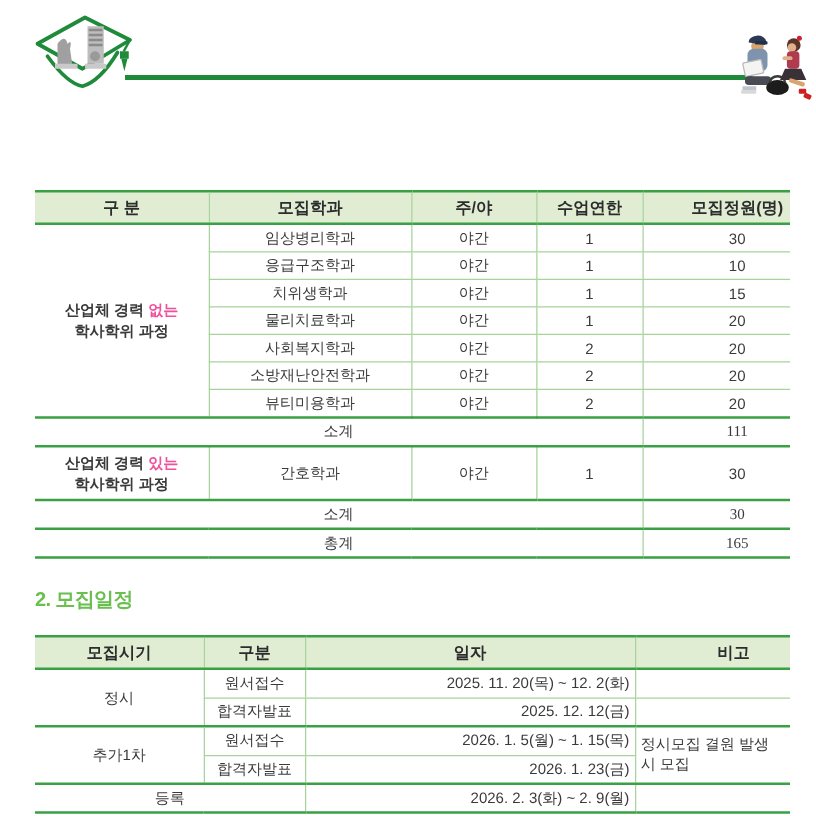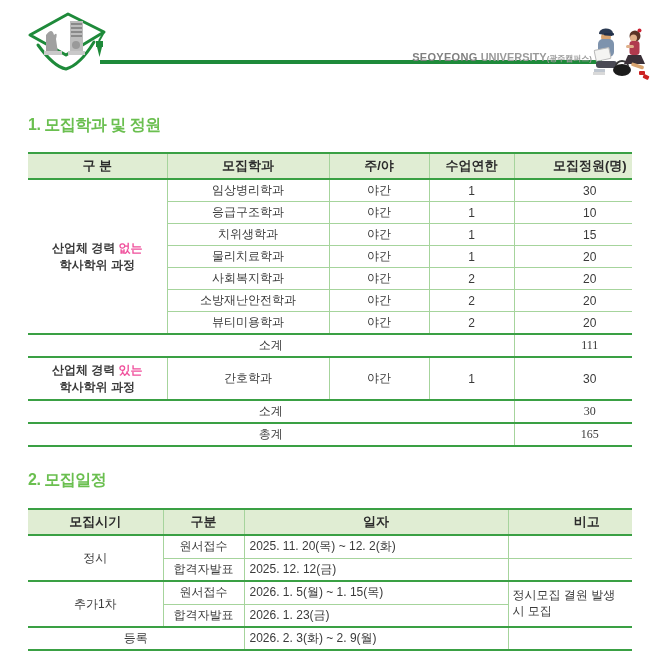--- a/index.html
+++ b/index.html
@@ -35,21 +35,21 @@
      padding:2px 4px;color:var(--txt);}
   tr td:first-child{border-left:none;} tr td:last-child{border-right:none;padding-left:37px;}
   .th td{background:var(--hbg);font-weight:bold;font-size:13px;color:#2c2c2c;
      border-top:2px solid var(--dk);border-bottom:2px solid var(--dk);height:26px;}
   .r{height:22px;} .r td{border-bottom:1px solid var(--lt);}
   .sum td{border-top:2px solid var(--dk);border-bottom:2px solid var(--dk);height:20px;font-family:Liberation Serif, serif;}
   .grp td{border-bottom:2px solid var(--dk);height:43px;}
   .group-cell{font-weight:bold;line-height:1.35;}
   .pink{color:var(--pink);}
   .t2 .r{height:23px;}
-  .t2 .left{text-align:left;padding-left:5px;}
+  .t2 .left{text-align:right;padding-left:5px;}
   .t2 .gend td{border-bottom:2px solid var(--dk);}
   .t2 .note-cell{text-align:left;padding-left:4px;line-height:1.3;}
 </style>
 </head>
 <body>
 
 <div class="page">
 
   <svg class="logo" viewBox="0 0 86 76">
     <polygon points="6,30 44,9 80,27 42,50" fill="#ffffff" stroke="#1e8a3a" stroke-width="3" stroke-linejoin="round"></polygon>
@@ -63,23 +63,20 @@
     <rect x="47" y="30" width="11" height="2" fill="#8a8a8a"></rect>
     <circle cx="52" cy="40" r="4" fill="#9a9a9a"></circle>
     <rect x="44" y="46" width="17" height="4" fill="#c9c9c9"></rect>
     <line x1="80" y1="27" x2="75" y2="36" stroke="#1e8a3a" stroke-width="2"></line>
     <rect x="72" y="36" width="7" height="6" fill="#1e8a3a"></rect>
     <polygon points="73,42 78,42 75.5,52" fill="#1e8a3a"></polygon>
   </svg>
 
   <div class="hrule"></div>
 
-  <div class="uniline">
-    <span class="uni-name">SEOYEONG</span><span class="uni-rest"> UNIVERSITY</span><span class="uni-campus">(광주캠퍼스)</span>
-  </div>
 
   <svg class="people" viewBox="0 0 60 58">
     <rect x="2" y="47" width="12" height="3" fill="#d9d9d9"></rect>
     <rect x="3" y="44" width="11" height="3" fill="#bfc6cf"></rect>
     <circle cx="15" cy="12" r="5" fill="#d8a470"></circle>
     <path d="M8,9 a7,5 0 0 1 14,-1 l-1,3 Z" fill="#2b3a52"></path>
     <rect x="13" y="8" width="10" height="2.5" rx="1" fill="#22314a"></rect>
     <rect x="7" y="14" width="16" height="18" rx="5" fill="#7e93ad"></rect>
     <rect x="4" y="24" width="15" height="11" rx="1" fill="#f4f4f2" stroke="#b9b9b9" transform="rotate(-12 11 29)"></rect>
     <rect x="5" y="36" width="21" height="7" rx="3" fill="#4a4a55"></rect>
@@ -89,21 +86,20 @@
     <circle cx="48.5" cy="5.5" r="2" fill="#cc2233"></circle>
     <circle cx="42.5" cy="13" r="3.5" fill="#e0b08a"></circle>
     <rect x="38.5" y="16" width="10" height="14" rx="3" fill="#b03a4e"></rect>
     <rect x="35" y="20" width="8" height="3" rx="1.5" fill="#e0b08a"></rect>
     <path d="M37,30 h13 l4,9 h-21 Z" fill="#3a3038"></path>
     <rect x="40" y="39" width="13" height="3.5" rx="1.5" fill="#d8a470" transform="rotate(18 46 41)"></rect>
     <rect x="48" y="46" width="6" height="4" rx="1" fill="#cc2222"></rect>
     <rect x="52" y="50" width="6" height="4" rx="1" fill="#cc2222" transform="rotate(25 55 52)"></rect>
   </svg>
 
-  <div class="sec-title sec1">1. 모집학과 및 정원</div>
 
   <table class="t1">
     <colgroup>
         <col style="width:139px">
         <col style="width:162px">
         <col style="width:100px">
         <col style="width:85px">
         <col style="width:118px">
       </colgroup>
     <tbody>

